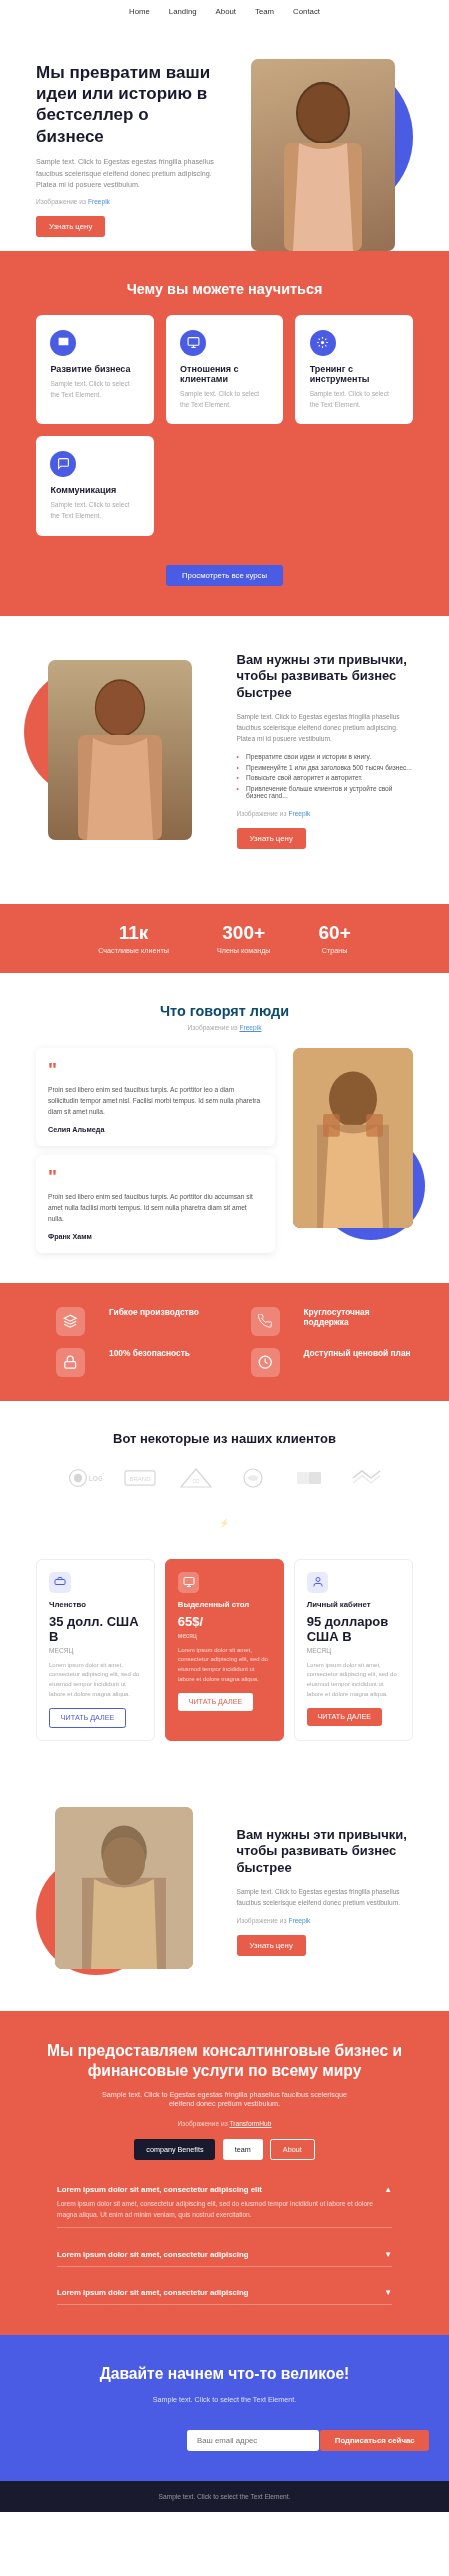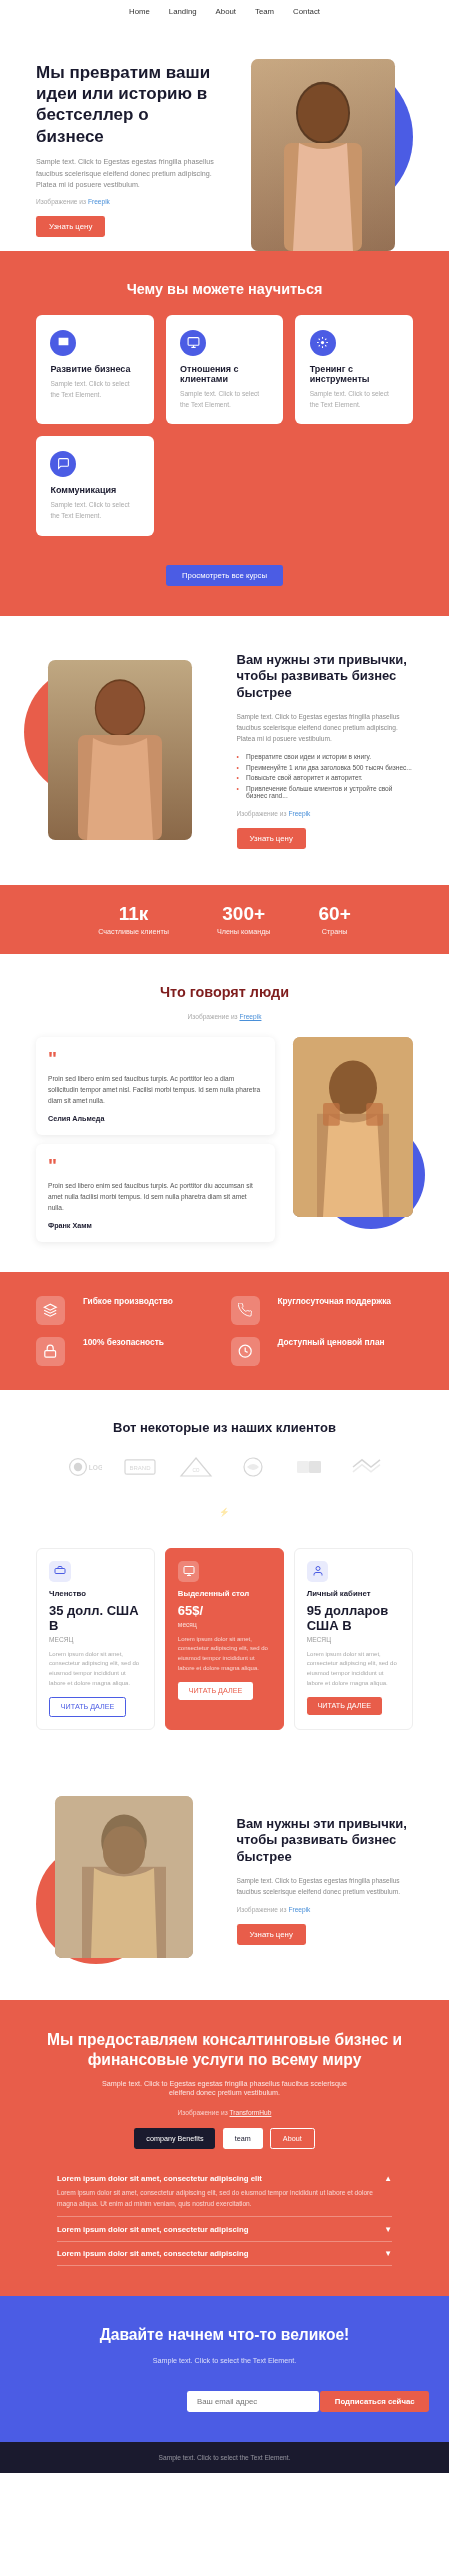--- a/index.html
+++ b/index.html
@@ -43,43 +43,43 @@
     .habits-right { flex: 1; }
     .habits-right h2 { font-size: 13px; font-weight: 800; color: #1a1a2e; line-height: 1.3; margin-bottom: 8.4px; }
     .habits-right p { font-size: 6.6px; color: #888; line-height: 1.7; margin-bottom: 7.2px; }
     .habits-right ul { list-style: none; margin-bottom: 7.2px; }
     .habits-right ul li { font-size: 6.6px; color: #555; padding: 1.8px 0; padding-left: 9.6px; position: relative; }
     .habits-right ul li::before { content: '•'; color: #e85d4a; position: absolute; left: 0; }
     .habits-right .img-credit { font-size: 6.6px; color: #aaa; margin-bottom: 8.4px; }
     .habits-right .img-credit a { color: #4a90d9; text-decoration: none; }
 
     
-    .stats-bar { background: #e85d4a; display: flex; justify-content: center; gap: 48px; padding: 18px 0; }
+    .stats-bar { background: #e85d4a; display: flex; justify-content: center; gap: 48px; padding: 18px 0; margin-top: 19px; }
     .stat { text-align: center; color: #fff; }
     .stat .num { font-size: 19px; font-weight: 900; }
     .stat .label { font-size: 7.2px; opacity: 0.9; margin-top: 2.4px; }
 
     
     .testimonials { padding: 30px 36px; background: #fff; }
-    .testimonials h2 { text-align: center; font-size: 14.4px; font-weight: 700; color: #7f1d1d; margin-bottom: 13px; }
+    .testimonials h2 { text-align: center; font-size: 14.4px; font-weight: 700; color: #0c4a6e; margin-bottom: 5px; }
     .testimonials .img-credit { text-align: center; font-size: 6.6px; color: #aaa; margin-bottom: 17px; }
     .testimonials .img-credit a { color: #4a90d9; }
     .testi-layout { display: flex; gap: 18px; align-items: flex-start; }
     .testi-cards { flex: 1; display: flex; flex-direction: column; gap: 9.6px; }
     .testi-card { background: #fff; border-radius: 6px; padding: 12px; box-shadow: 0 1.2px 7.2px rgba(0,0,0,0.08); }
     .quote-mark { color: #e85d4a; font-size: 19px; font-weight: 900; line-height: 1; margin-bottom: 4.8px; }
     .testi-card p { font-size: 6.6px; color: #555; line-height: 1.7; margin-bottom: 7.2px; }
     .testi-author { font-size: 7.2px; font-weight: 700; color: #1a1a2e; }
     .testi-right { width: 120px; flex-shrink: 0; }
     .testi-person { width: 120px; height: 180px; background: linear-gradient(180deg, #c8a882 0%, #8a6848 100%); border-radius: 7.2px; position: relative; }
     .testi-circle { width: 108px; height: 108px; border-radius: 50%; background: #4b5ce4; position: absolute; bottom: -12px; right: -12px; z-index: 0; }
 
     
     .features-coral { background: #e85d4a; padding: 24px 36px; display: grid; grid-template-columns: 1fr 1fr; gap: 12px; }
-    .feature-item { display: flex; align-items: flex-start; gap: 18px; }
+    .feature-item { display: flex; align-items: flex-start; gap: 24px; margin-left: 20px; }
     .feature-icon { width: 29px; height: 29px; background: rgba(255,255,255,0.25); border-radius: 6px; flex-shrink: 0; display: flex; align-items: center; justify-content: center; }
     .feature-icon svg { fill: #fff; width: 14.4px; height: 14.4px; }
     .feature-text h4 { color: #fff; font-size: 8.4px; font-weight: 700; margin-bottom: 2.4px; }
 
     
     .clients-section { padding: 30px 36px; background: #fff; }
     .clients-section h2 { text-align: center; font-size: 13px; font-weight: 700; color: #1a1a2e; margin-bottom: 17px; }
     .clients-logos { display: flex; justify-content: center; align-items: center; gap: 14.4px; flex-wrap: wrap; margin-bottom: 21.6px; }
     .client-logo { width: 42px; height: 30px; display: flex; align-items: center; justify-content: center; }
     .client-logo svg { opacity: 0.4; }
@@ -119,21 +119,21 @@
     .consulting-section p { font-size: 7.2px; color: rgba(255,255,255,0.85); margin-bottom: 12px; max-width: 252px; margin-left: auto; margin-right: auto; }
     .consulting-section .img-credit { font-size: 6.6px; color: rgba(255,255,255,0.7); margin-bottom: 12px; }
     .consulting-section .img-credit a { color: rgba(255,255,255,0.9); }
     .consulting-btns { display: flex; justify-content: center; gap: 7.2px; margin-bottom: 18px; }
     .btn-dark { background: #1a1a2e; color: #fff; border: none; padding: 6px 12px; border-radius: 2.4px; font-size: 7.2px; cursor: pointer; }
     .btn-white2 { background: #fff; color: #1a1a2e; border: none; padding: 6px 12px; border-radius: 2.4px; font-size: 7.2px; cursor: pointer; }
     .btn-outline-white { background: transparent; border: 1.2px solid #fff; color: #fff; padding: 4.8px 12px; border-radius: 2.4px; font-size: 7.2px; cursor: pointer; }
 
     
     .accordion { max-width: 335px; margin: 0 auto; text-align: left; }
-    .accordion-item { border-bottom: 0.6px solid rgba(255,255,255,0.3); padding: 7.2px 0; }
+    .accordion-item { border-bottom: 0.6px solid rgba(255,255,255,0.3); padding: 7.2px 0; margin-top: 14px; }
     .accordion-item .acc-title { color: #fff; font-size: 7.8px; font-weight: 600; display: flex; justify-content: space-between; align-items: center; cursor: pointer; }
     .accordion-item .acc-body { color: rgba(255,255,255,0.75); font-size: 6.6px; line-height: 1.6; margin-top: 4.8px; }
 
     
     .cta-section { background: #4b5ce4; padding: 30px 20px; text-align: center; }
     .cta-section h2 { font-size: 15.6px; font-weight: 800; color: #fff; margin-bottom: 12px; }
     .cta-section p { font-size: 7.2px; color: rgba(255,255,255,0.8); margin-bottom: 12px; }
     .cta-input-row { display: flex; justify-content: flex-end; gap: 1px; margin-top: 26px; }
     .cta-input { padding: 6px 9.6px; border-radius: 2.4px; border: none; font-size: 7.8px; width: 132px; }
     .btn-red-lg { background: #e85d4a; color: #fff; border: none; padding: 6px 14.4px; border-radius: 2.4px; font-size: 7.8px; cursor: pointer; font-weight: 600; }

